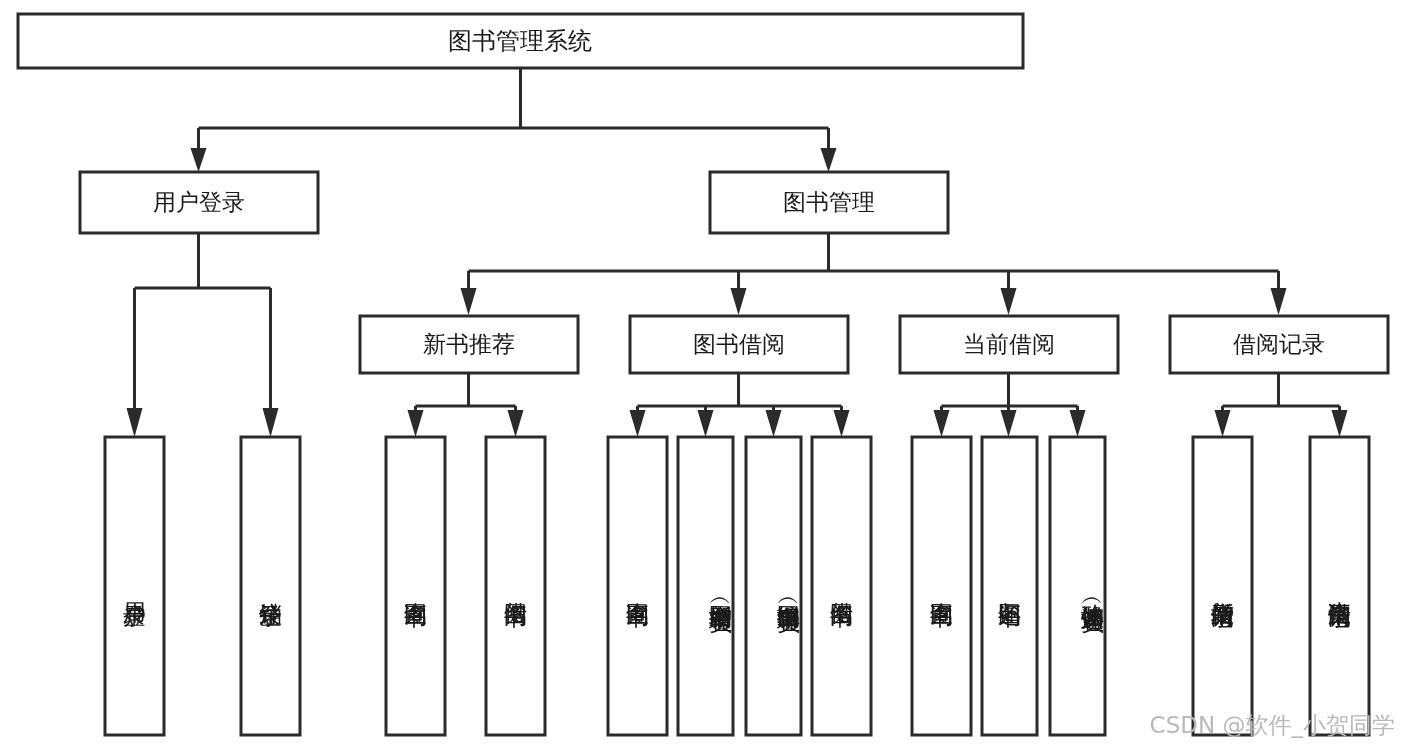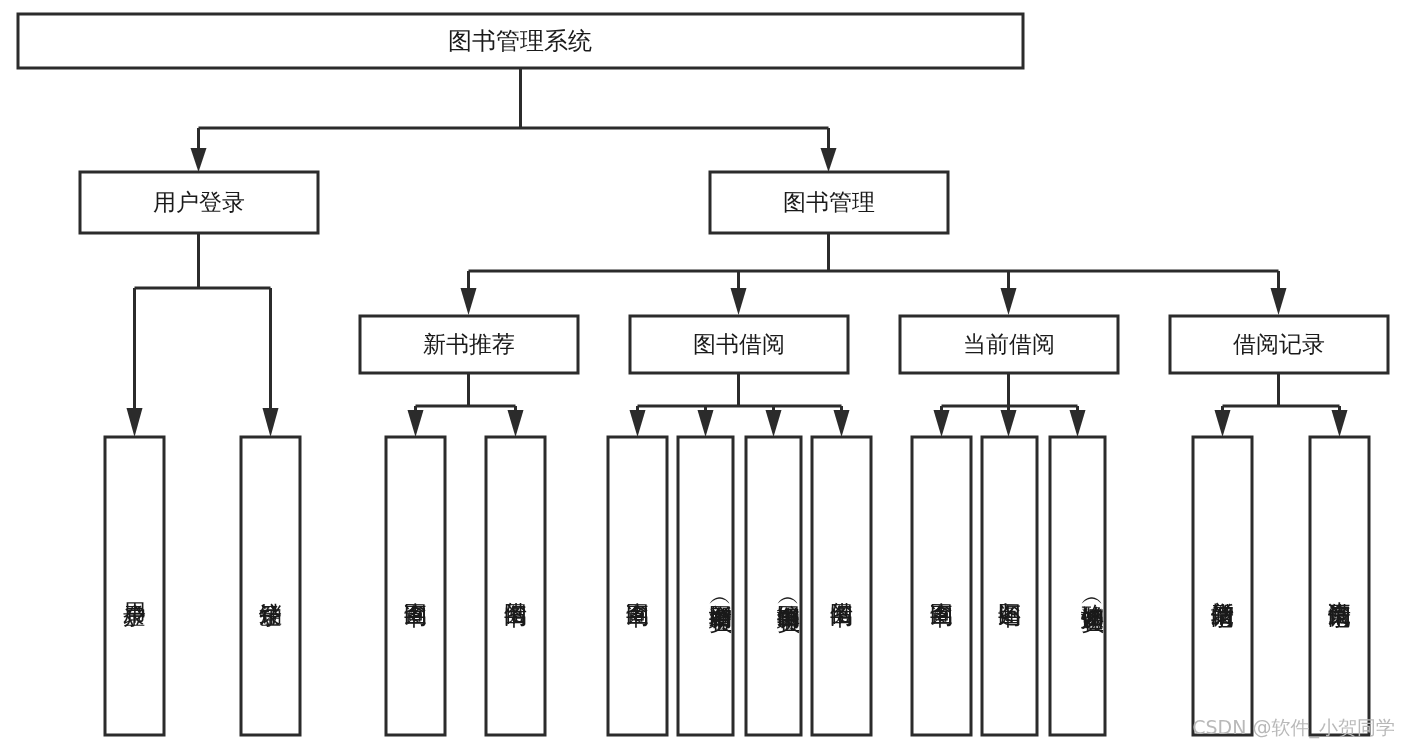--- a/index.html
+++ b/index.html
@@ -71,21 +71,21 @@
     align-items: center;
     justify-content: center;
     pointer-events: none;
     user-select: none;
   }
   .watermark {
     position: absolute;
     right: 10px;
     bottom: 6px;
     font-family: "DejaVu Sans", "Liberation Sans", sans-serif;
-    font-size: 19px;
+    font-size: 23px;
     color: #b9b9b9;
     white-space: nowrap;
     user-select: none;
   }
 </style>
 </head>
 <body>
 
 <div id="diagram-root">
 

